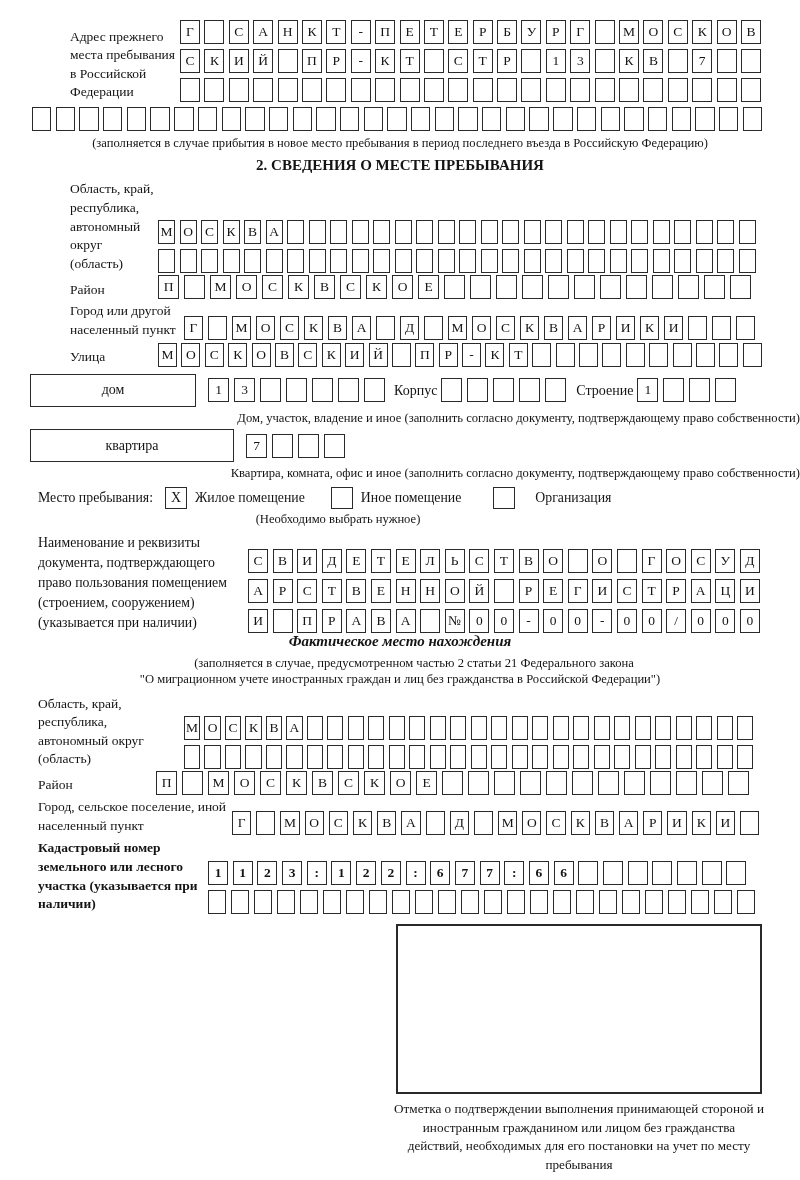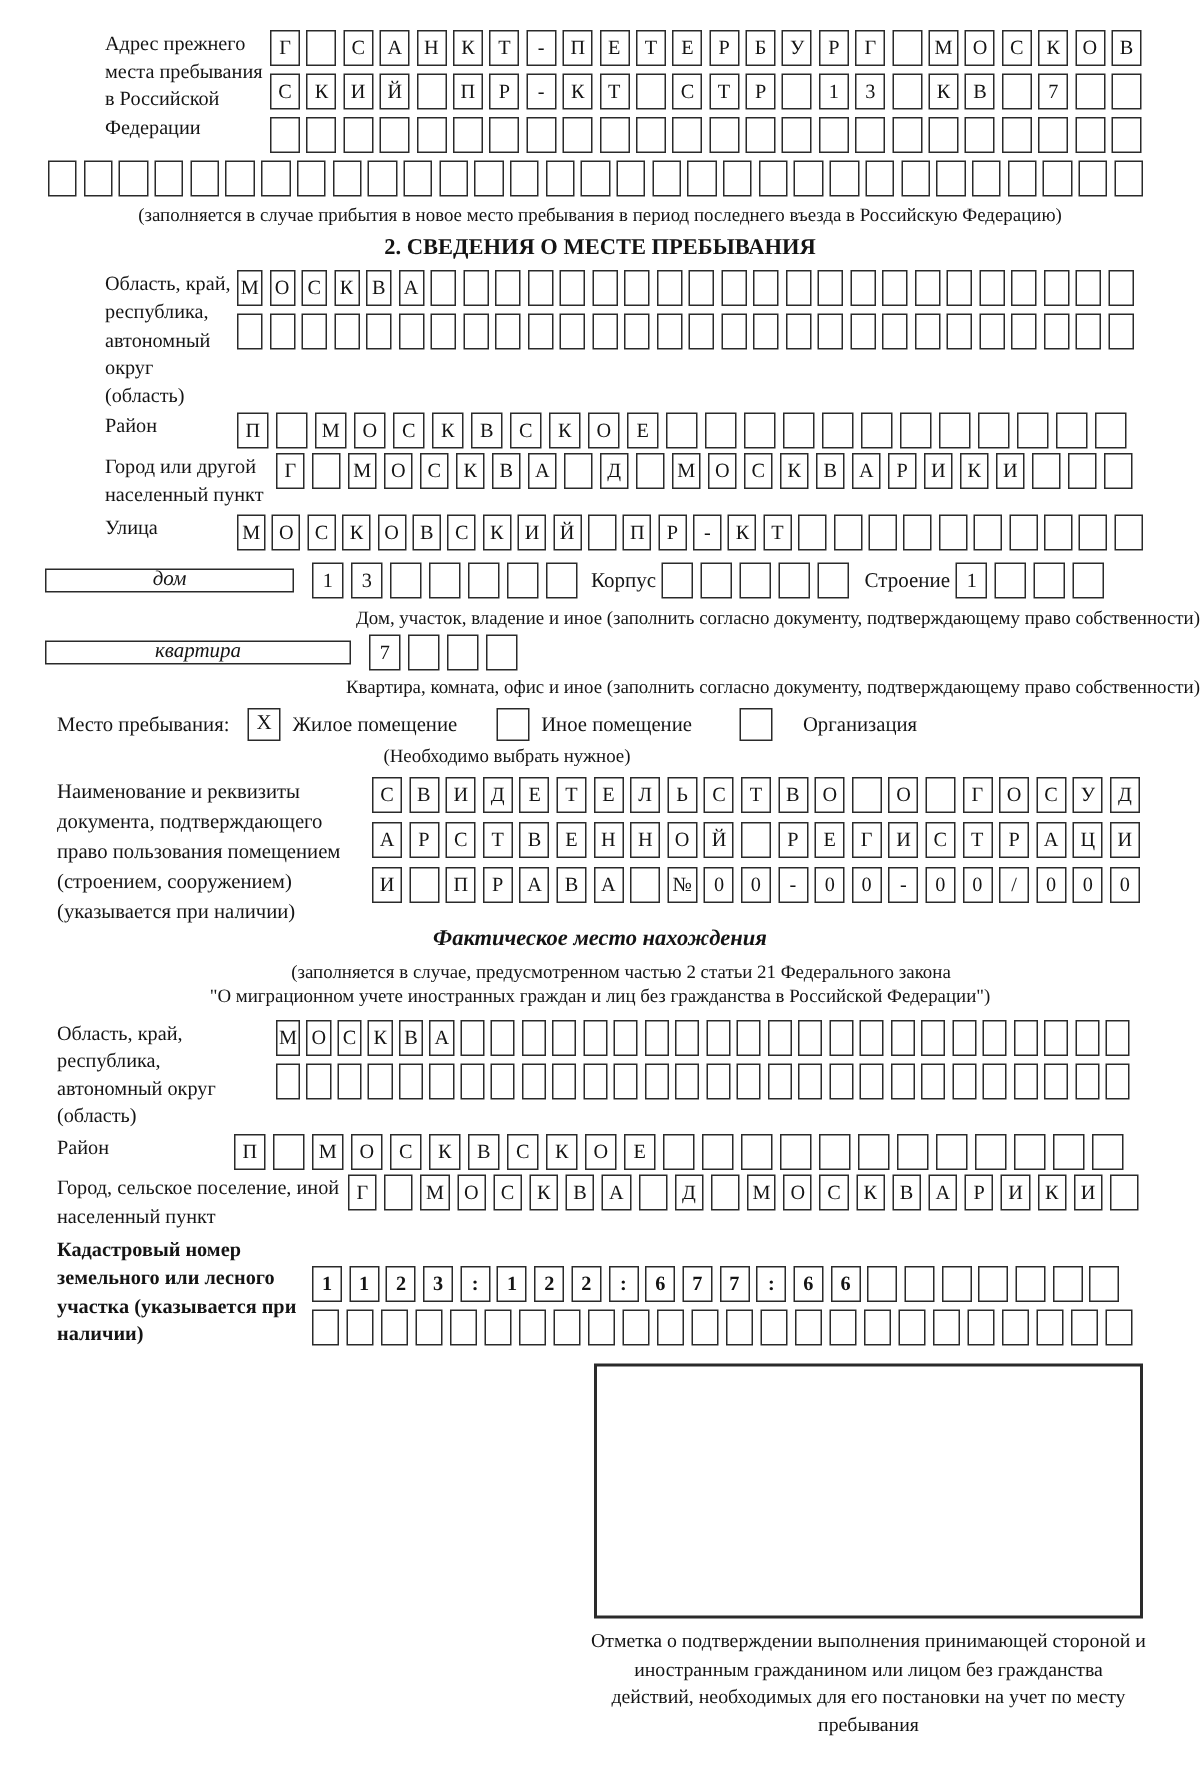--- a/index.html
+++ b/index.html
@@ -2,37 +2,37 @@
 <html><head>
 <meta charset="utf-8">
 <style>
   html,body{margin:0;padding:0;background:#fff;}
   .page{
     width:800px;height:1180px;overflow:hidden;position:relative;
     background:#fff;color:#141414;
     font-family:"Liberation Serif","DejaVu Serif",serif;
   }
   .hdr{padding:16px 44px 0 0;text-align:right;font-size:14.5px;}
-  .frow{display:flex;align-items:flex-start;}
+  .frow{display:flex;align-items:flex-end;}
   .lbl{font-size:13.5px;line-height:1.38;}
   .rows{display:flex;flex-direction:column;gap:5px;}
   .cells{display:flex;gap:var(--cg,4px);}
   .cell{
     box-sizing:border-box;flex:0 0 auto;width:var(--cw,20px);height:24px;
     border:1.6px solid #2a2a2a;background:#fff;
     text-align:center;font-size:13.5px;line-height:21px;
   }
   .note{font-size:12.6px;line-height:1.3;text-align:right;}
   .center{text-align:center;}
   .bold{font-weight:bold;}
   .sec-title{font-size:15px;}
   .field-box{
-    box-sizing:border-box;border:1.6px solid #2a2a2a;height:16px;
+    box-sizing:border-box;border:1.6px solid #2a2a2a;height:33px;
     display:flex;align-items:center;justify-content:center;
-    font-size:14px;background:#fff;flex:0 0 auto;font-style:italic;
+    font-size:14px;background:#fff;flex:0 0 auto;
   }
   .inline-lbl{font-size:14px;line-height:27px;white-space:nowrap;}
   .cbox{
     box-sizing:border-box;display:inline-flex;align-items:center;justify-content:center;
     width:22px;height:22px;border:1.6px solid #2a2a2a;font-size:14px;background:#fff;flex:0 0 auto;
   }
   .opt-label{font-size:13.8px;line-height:22px;white-space:nowrap;}
   .stamp-box{
     box-sizing:border-box;margin:8px 0 0 396px;width:366px;height:170px;
     border:2px solid #2a2a2a;background:#fff;

